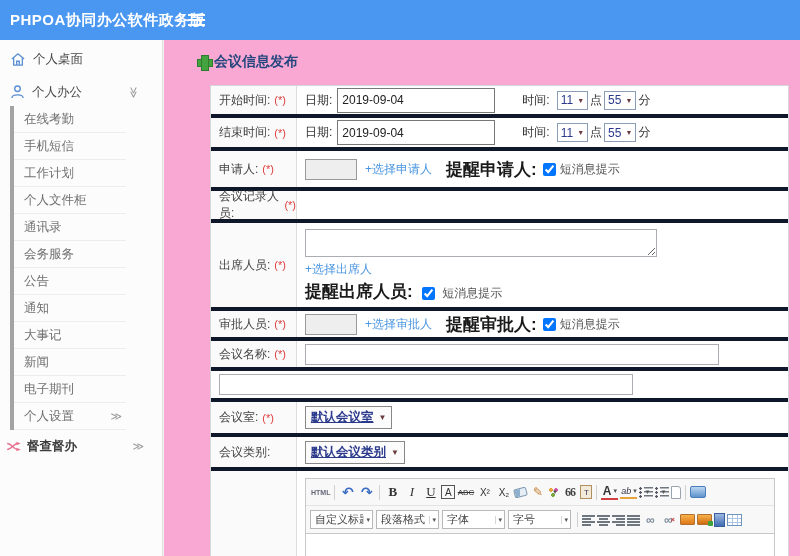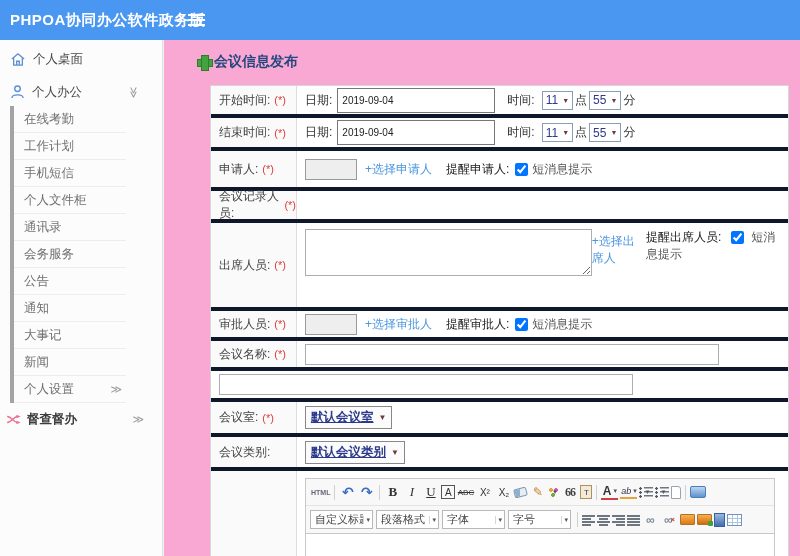--- a/index.html
+++ b/index.html
@@ -42,34 +42,34 @@
   .flabel{width:86px;flex:0 0 86px;background:#fafafa;border-right:1px solid #dcdcdc;
           display:flex;align-items:center;padding-left:8px;font-size:12px;color:#444;}
   .req{font-style:normal;color:#e03c3c;margin-left:4px;font-size:11px;}
   .fval{flex:1;display:flex;align-items:center;padding:12px 8px;font-size:12px;color:#333;background:#fff;}
   .r1{height:32px}.r2{height:33px}.r3{height:40px}.r4{height:32px}.r5{height:88px}
   .r6{height:30px}.r7{height:30px}.r8{height:31px}.r9{height:35px}.r10{height:34px}
   .r11{min-height:120px;}
   .r11 .fval{align-items:flex-start;padding-top:7px;}
 
   .inline-lbl{color:#333;margin-right:5px;}
-  .date-input{width:158px;height:25px;border:1px solid #777;font-size:10px;color:#222;padding:0 4px;margin-right:12px;
+  .date-input{width:158px;height:25px;border:1px solid #777;font-size:12px;color:#222;padding:0 4px;margin-right:27px;
               font-family:"Liberation Sans","DejaVu Sans",sans-serif;}
   .mini-sel{display:inline-flex;align-items:center;border:1px solid #8b9cb5;background:#fff;height:19px;
             padding:0 3px;font-size:12px;color:#2b3a8c;cursor:pointer;margin:0 2px;}
   .mini-caret{font-size:7px;color:#6b3a3a;margin-left:4px;}
   .unit{color:#333;}
 
   .small-input{width:52px;height:21px;border:1px solid #9a9a9a;background:#eee;margin-right:8px;}
   .blue-link{color:#4b96e0;text-decoration:none;font-size:12px;cursor:pointer;}
-  .remind{font-weight:normal;color:#1a1a1a;font-size:12px;margin-left:14px;}
+  .remind{font-weight:bold;color:#1a1a1a;font-size:17px;margin-left:14px;}
   .cbx{width:13px;height:13px;margin:0 4px 0 6px;vertical-align:middle;}
   .sms{color:#555;font-size:12px;}
 
-  .fval-col{flex-direction:row;align-items:flex-start;justify-content:center;padding-top:6px;padding-bottom:4px;}
+  .fval-col{flex-direction:column;align-items:flex-start;justify-content:center;padding-top:6px;padding-bottom:4px;}
   .attendee-ta{width:352px;height:47px;border:1px solid #abadb3;resize:both;font-family:inherit;}
   .ta-link{margin:4px 0 2px 0;}
   .long-input{width:414px;height:21px;border:1px solid #abadb3;}
   .room-sel{display:inline-flex;align-items:center;border:1px solid #888;background:#fbfbfb;
             padding:2px 5px;font-size:12.5px;font-weight:bold;color:#2b3a8c;cursor:pointer;}
   .room-sel .val{text-decoration:underline;}
   .room-caret{font-size:8px;color:#6b3a3a;margin-left:5px;}
 
   
   .ed{width:470px;border:1px solid #c8c8c8;background:#f8f8f8;}
@@ -152,45 +152,48 @@
       <path d="M1 14 C1 9.5 13 9.5 13 14" stroke="#5b8fd4" fill="none" stroke-width="1.5"></path>
     </svg>
     <span class="lbl">个人办公</span>
     <span class="chev chev-down">≫</span>
   </div>
   <div class="sub-list" id="sub-list">
       <div class="side-sub">
         <span>在线考勤</span>
       </div>
       <div class="side-sub">
+        <span>手机短信</span>
+      </div>
+      <div class="side-sub">
         <span>工作计划</span>
       </div>
       <div class="side-sub">
-        <span>手机短信</span>
-      </div>
-      <div class="side-sub">
         <span>个人文件柜</span>
       </div>
       <div class="side-sub">
         <span>通讯录</span>
       </div>
       <div class="side-sub">
         <span>会务服务</span>
       </div>
       <div class="side-sub">
         <span>公告</span>
       </div>
       <div class="side-sub">
         <span>通知</span>
       </div>
       <div class="side-sub">
         <span>大事记</span>
       </div>
       <div class="side-sub">
         <span>新闻</span>
+      </div>
+      <div class="side-sub">
+        <span>电子期刊</span>
       </div>
       <div class="side-sub">
         <span>个人设置</span>
         <span class="chev">≫</span>
       </div>
     </div>
   <div class="side-bottom">
     <svg width="15" height="11" viewBox="0 0 17 13">
       <path d="M1 3 C6 3 9 10 13 10 M1 10 C6 10 9 3 13 3" stroke="#e87292" stroke-width="1.8" fill="none"></path>
       <path d="M12 1 l5 2 -5 2z" fill="#e87292"></path>

